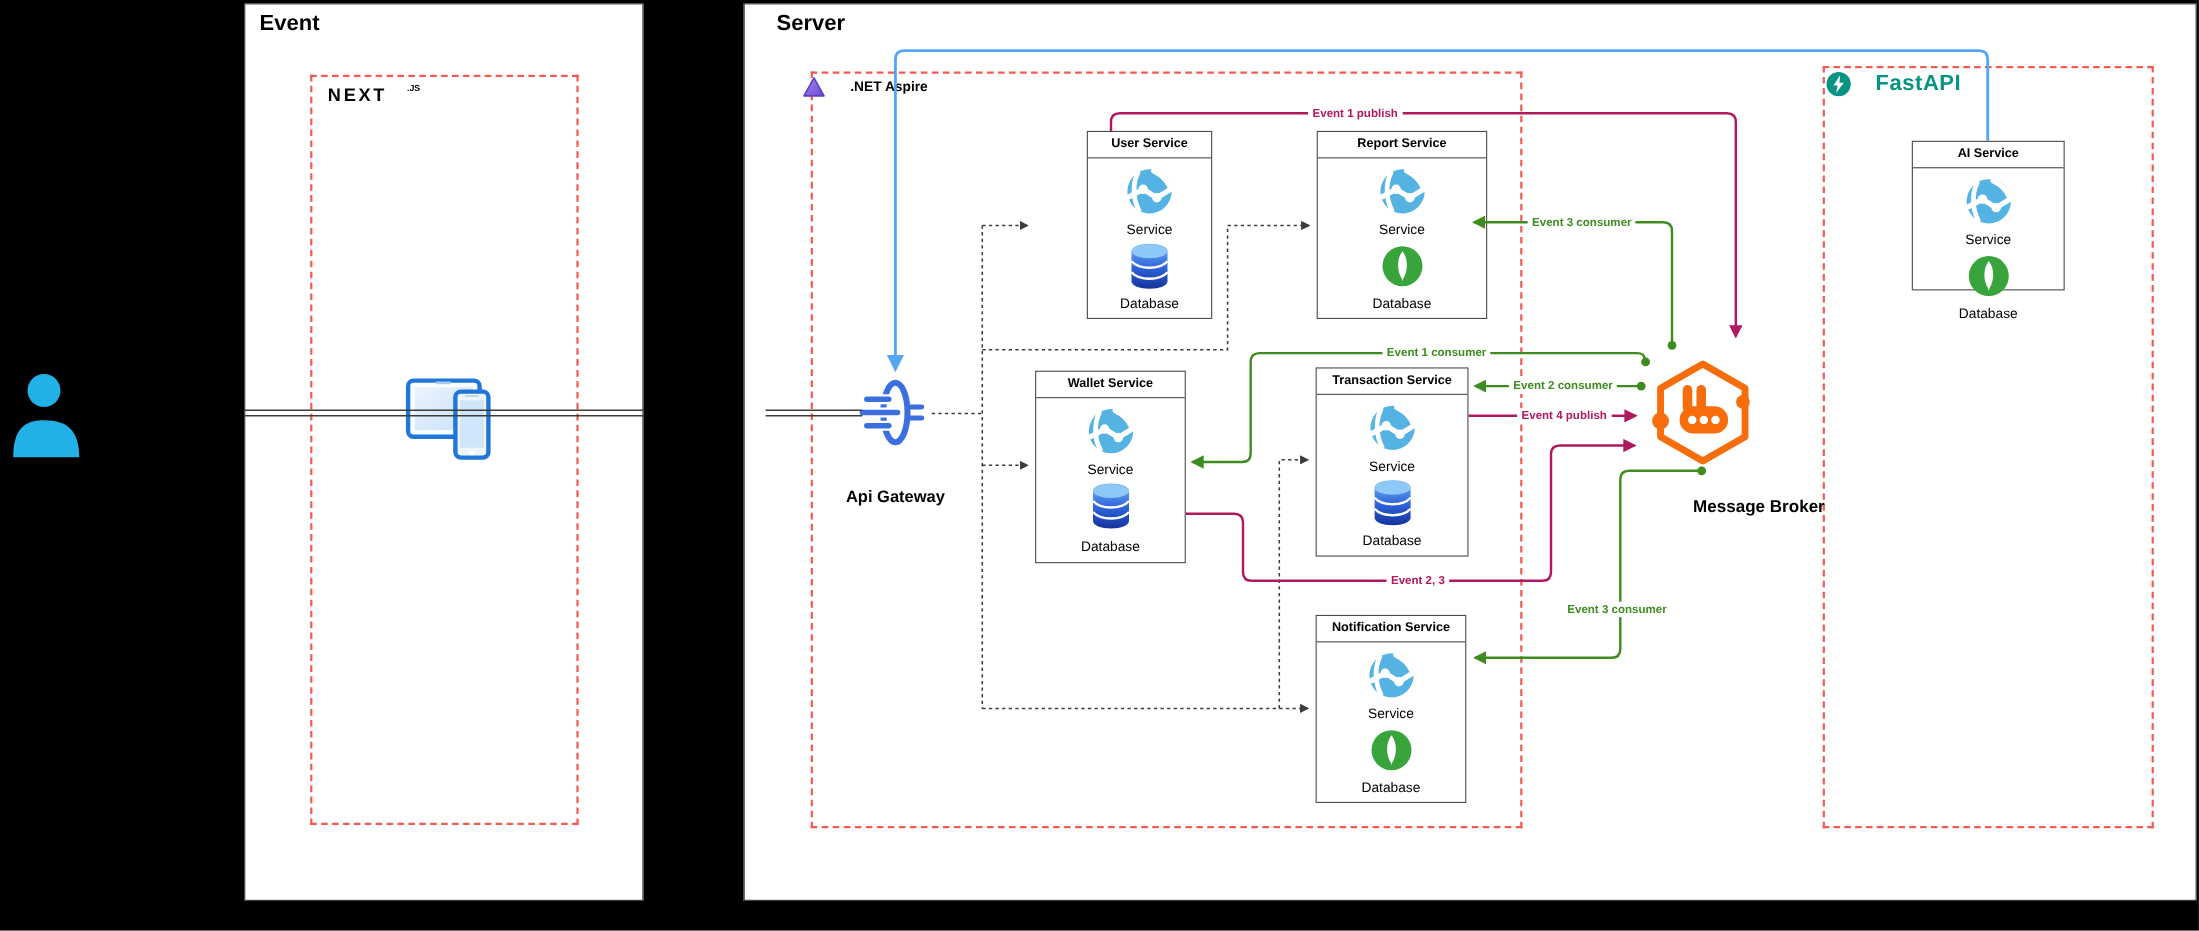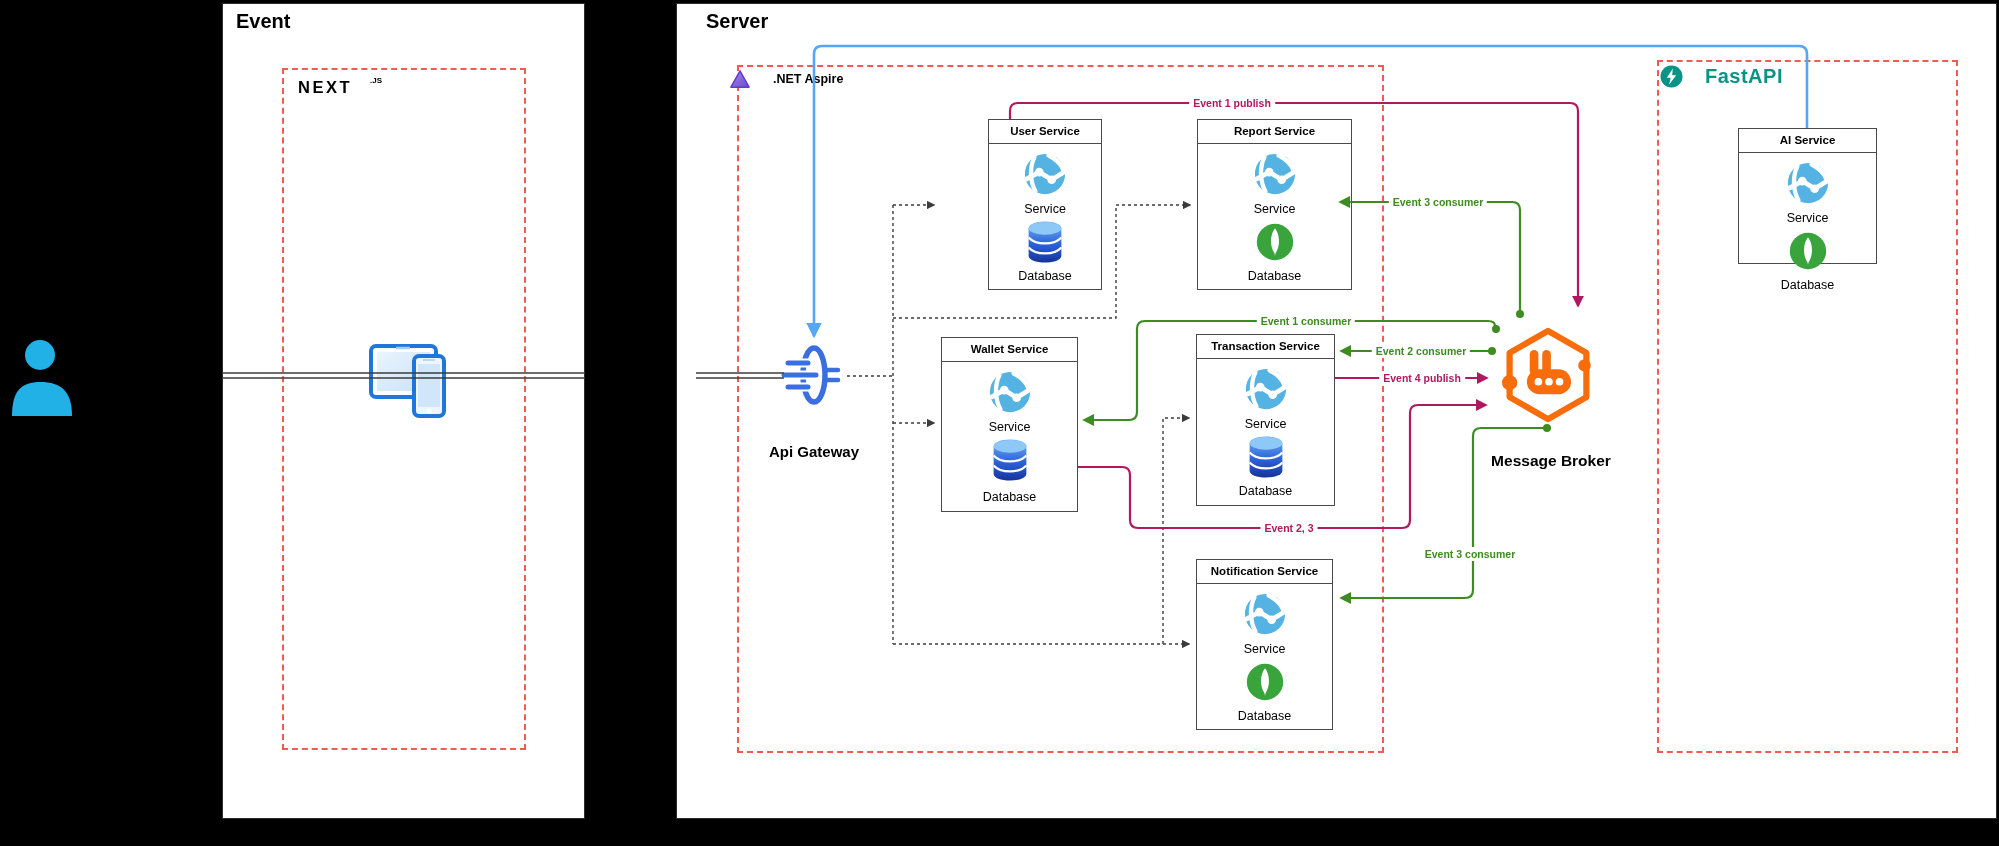--- a/index.html
+++ b/index.html
@@ -138,21 +138,21 @@
   <path d="M50,4 L90,27 L90,73 L50,96 L10,73 L10,27 Z" stroke="var(--orange,#f76d0c)" stroke-width="6.5" fill="#fff" stroke-linejoin="round"></path>
   <circle cx="10" cy="58" r="8" fill="var(--orange,#f76d0c)"></circle>
   <circle cx="88" cy="40" r="6.5" fill="var(--orange,#f76d0c)"></circle>
   <rect x="31" y="24" width="9" height="26" rx="4.5" fill="var(--orange,#f76d0c)"></rect>
   <rect x="44" y="24" width="9" height="26" rx="4.5" fill="var(--orange,#f76d0c)"></rect>
   <rect x="28" y="44" width="46" height="26" rx="13" fill="var(--orange,#f76d0c)"></rect>
   <circle cx="40" cy="57" r="4" fill="#fff"></circle>
   <circle cx="51" cy="57" r="4" fill="#fff"></circle>
   <circle cx="62" cy="57" r="4" fill="#fff"></circle>
 </svg>
-<div class="big-label" style="left:1468px;top:452px;width:166px;font-size:15.5px">Message Broker</div>
+<div class="big-label" style="left:1516px;top:452px;width:166px;font-size:15.5px">Message Broker</div>
 
 <div class="svc" style="left:988px;top:119px;width:114px;height:171px">
   <div class="svc-h">User Service</div>
   <svg class="svc-globe" viewBox="0 0 48 48">
       <use href="#globe"></use>
     </svg>
   <div class="svc-lbl lbl-service">Service</div>
   <svg class="svc-db" viewBox="0 0 44 48">
       <use href="#dbsql"></use>
     </svg>

